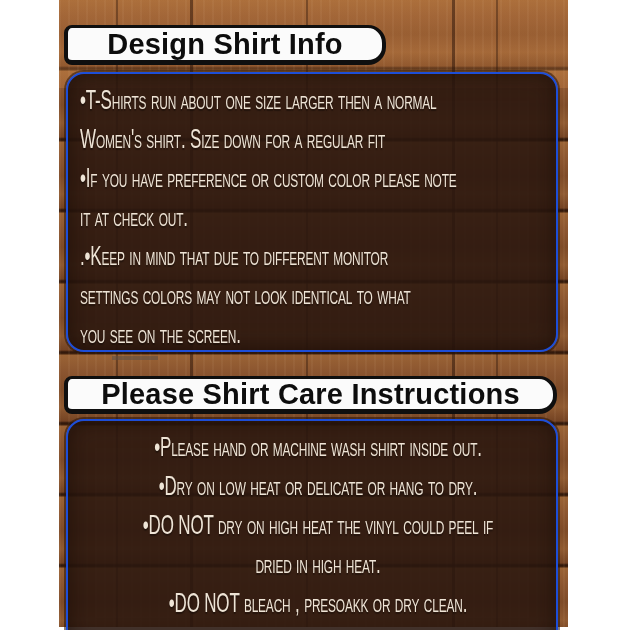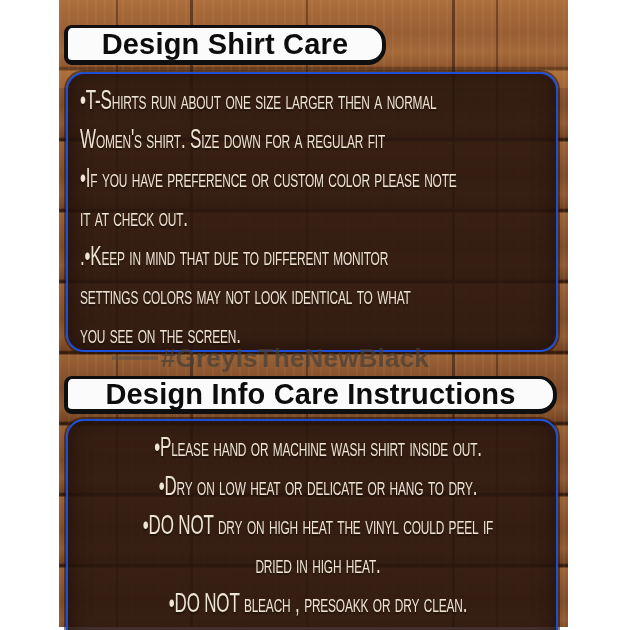--- a/index.html
+++ b/index.html
@@ -98,40 +98,39 @@
   }
 </style>
 </head>
 <body>
 
 <div class="canvas">
 
   <div class="wood"></div>
 
   <div class="banner banner1">
-    <span>Design Shirt Care</span>
+    <span>Design Shirt Info</span>
   </div>
 
   <div class="panel panel1">
     <div class="textwrap">
       <div class="tline">•T-Shirts run about one size larger then a normal</div>
       <div class="tline">Women's shirt. Size down for a regular fit</div>
       <div class="tline">•If you have preference or custom color please note</div>
       <div class="tline">it at check out.</div>
       <div class="tline">.•Keep in mind that due to different monitor</div>
       <div class="tline">settings colors may not look identical to what</div>
       <div class="tline">you see on the screen.</div>
     </div>
   </div>
 
   <div class="watermark-dash"></div>
-  <div class="watermark">#GreyIsTheNewBlack</div>
 
   <div class="banner banner2">
-    <span>Design Info Care Instructions</span>
+    <span>Please Shirt Care Instructions</span>
   </div>
 
   <div class="panel panel2">
     <div class="textwrap">
       <div class="tline">•Please hand or machine wash shirt inside out.</div>
       <div class="tline">•Dry on low heat or delicate or hang to dry.</div>
       <div class="tline">•DO NOT dry on high heat the vinyl could peel if</div>
       <div class="tline">dried in high heat.</div>
       <div class="tline">•DO NOT bleach , presoakk or dry clean.</div>
     </div>

